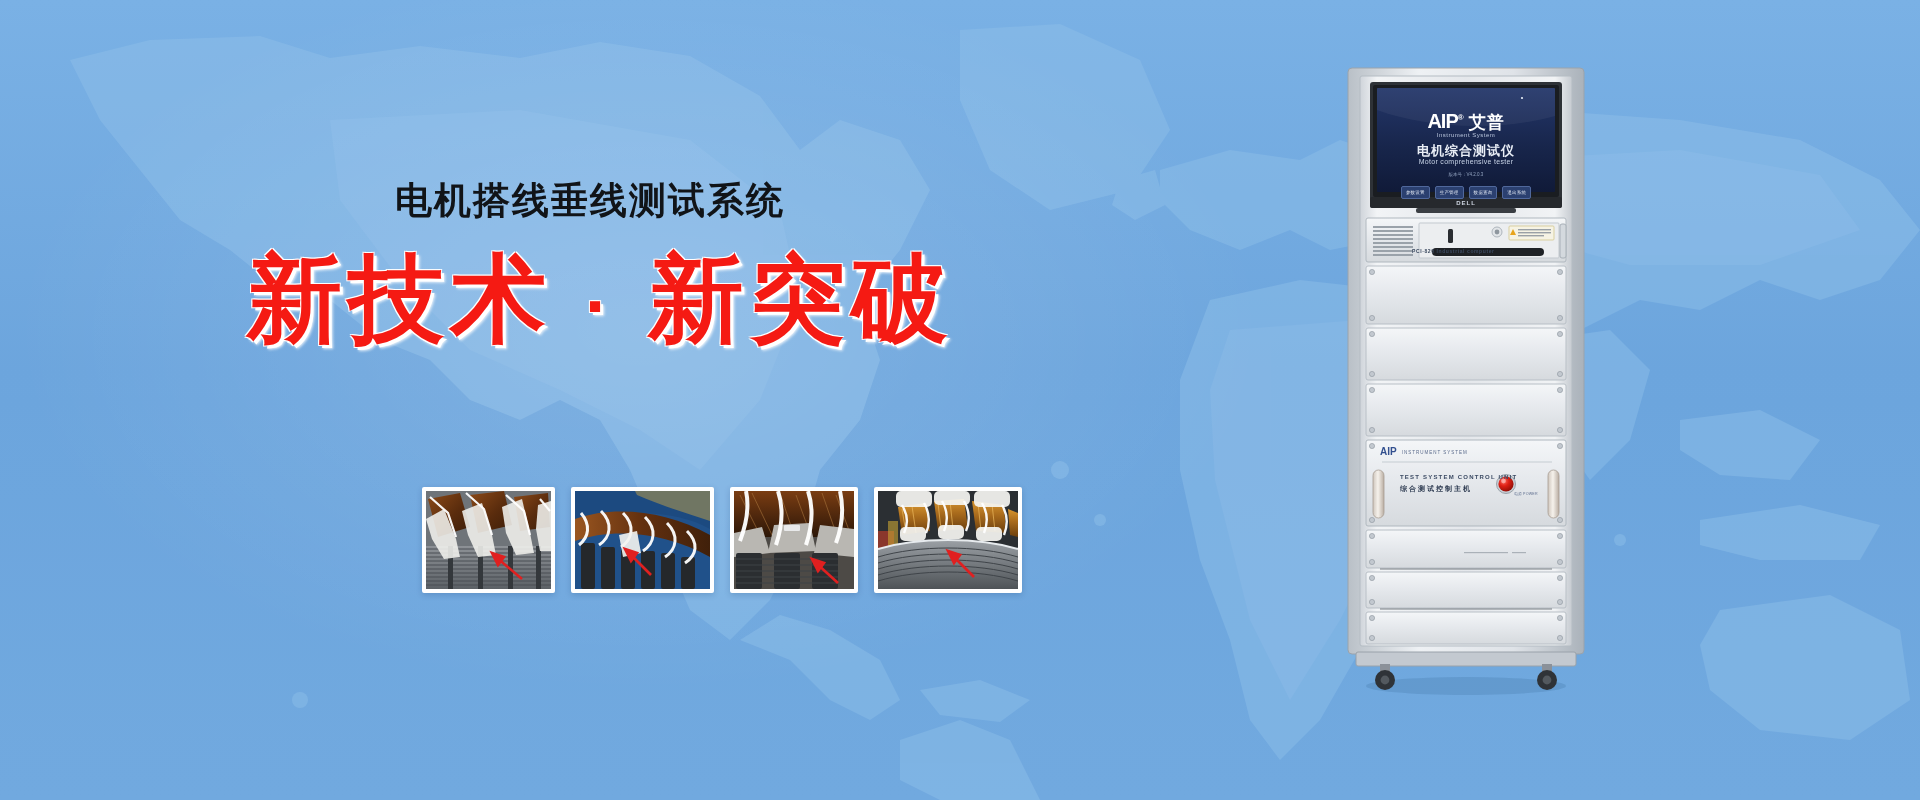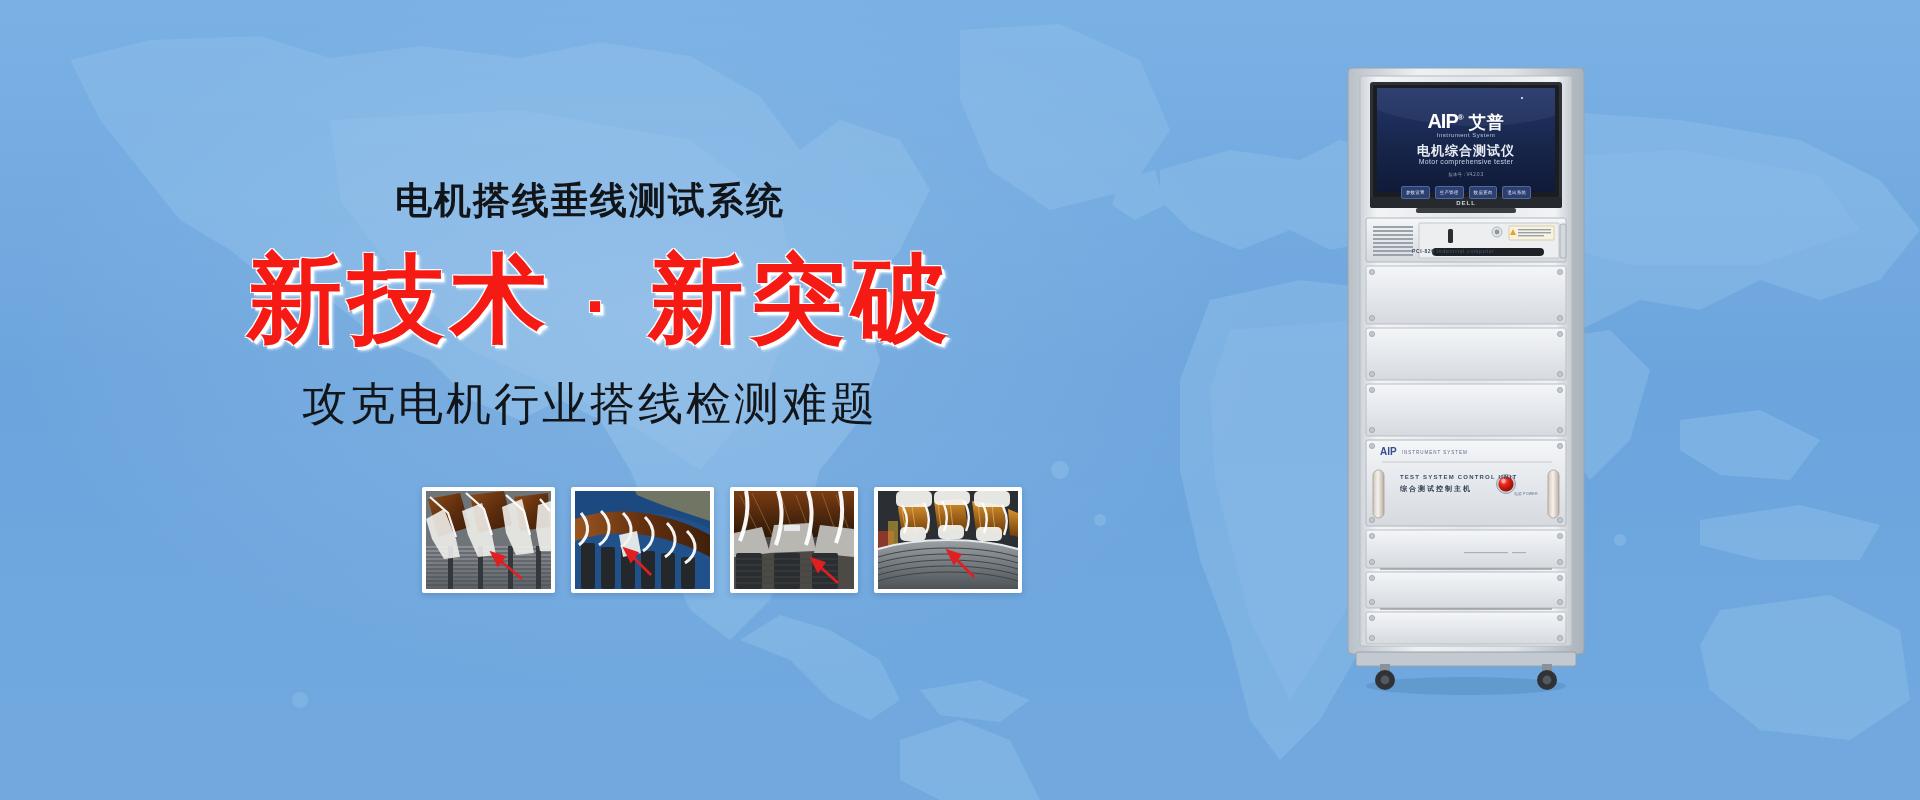--- a/index.html
+++ b/index.html
@@ -231,21 +231,20 @@
   <div id="textblock">
 
     <div id="eyebrow">电机搭线垂线测试系统</div>
 
     <div id="headline">
       <span>新技术</span>
       <span class="dot">·</span>
       <span>新突破</span>
     </div>
 
-    <div id="tagline">攻克电机行业搭线检测难题</div>
   </div>
 
   <div id="thumbs">
 
     <div class="thumb">
       <svg width="125" height="98" viewBox="0 0 125 98" xmlns="http://www.w3.org/2000/svg">
         <defs>
           <linearGradient id="t1core" x1="0" y1="0" x2="0" y2="1">
             <stop offset="0%" stop-color="#8d9196"></stop>
               <stop offset="100%" stop-color="#5c6166"></stop>

